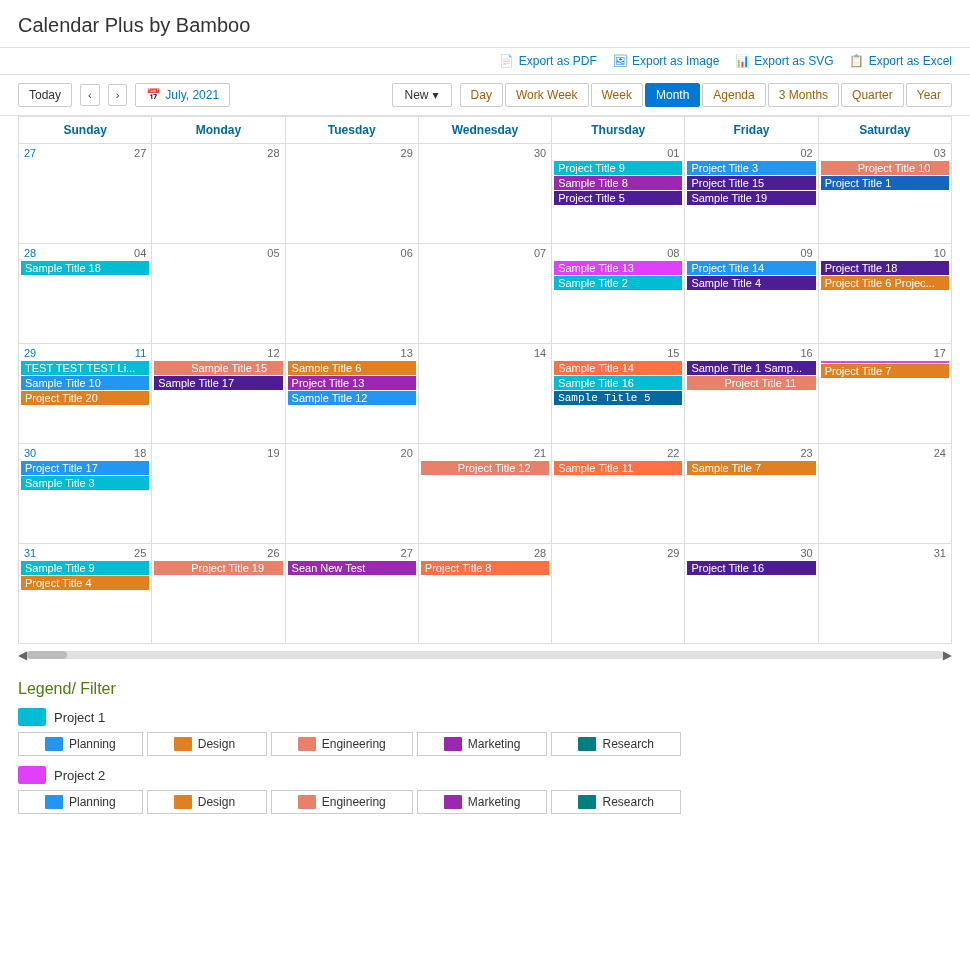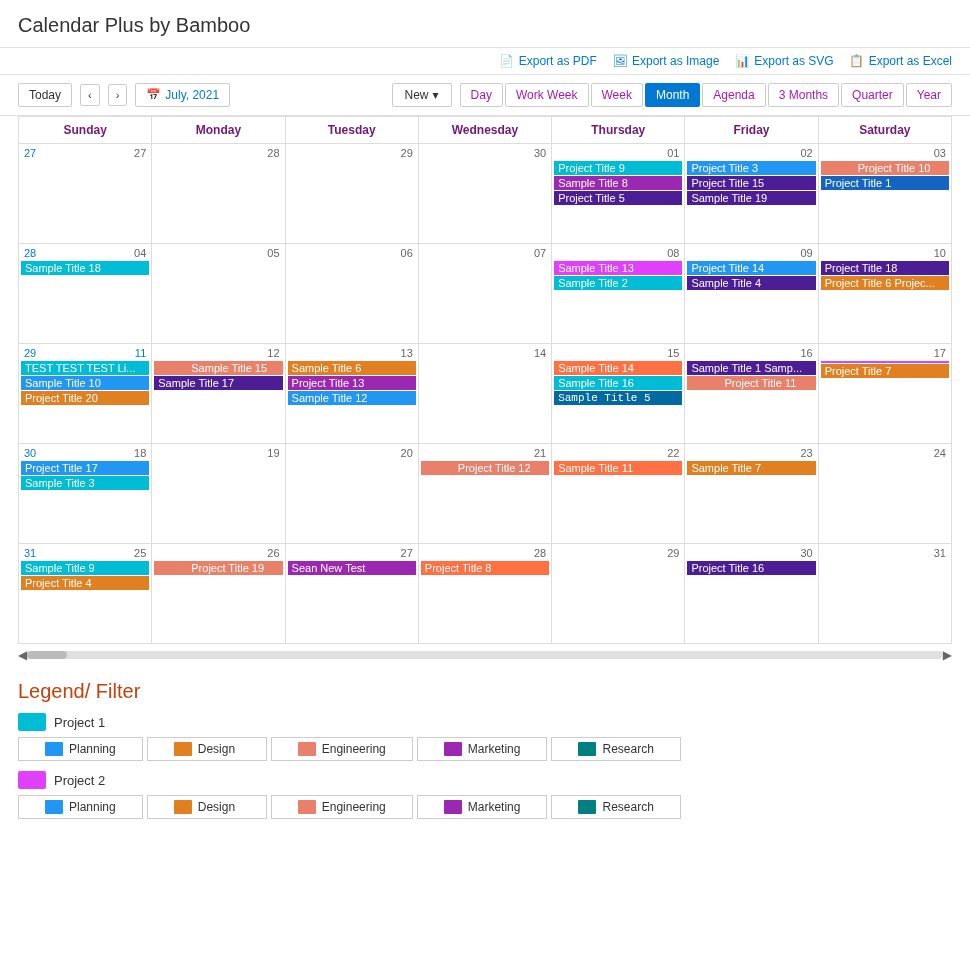--- a/index.html
+++ b/index.html
@@ -9,27 +9,27 @@
     
     .toolbar { display: flex; justify-content: flex-end; padding: 6px 18px; gap: 16px; border-top: 1px solid #e0e0e0; border-bottom: 1px solid #e0e0e0; }
     .toolbar-btn { display: flex; align-items: center; gap: 4px; color: #0078d4; font-size: 12px; cursor: pointer; background: none; border: none; }
     
     .nav-bar { display: flex; align-items: center; padding: 8px 18px; gap: 8px; border-bottom: 1px solid #e0e0e0; }
     .nav-btn { border: 1px solid #ccc; background: #fff; padding: 4px 10px; cursor: pointer; font-size: 12px; color: #333; border-radius: 2px; }
     .nav-arrow { border: 1px solid #ccc; background: #fff; padding: 4px 7px; cursor: pointer; font-size: 11px; color: #333; border-radius: 2px; }
     .nav-date { border: 1px solid #ccc; background: #fff; padding: 4px 10px; font-size: 12px; color: #0078d4; border-radius: 2px; display: flex; align-items: center; gap: 4px; }
     .new-btn { border: 1px solid #ccc; background: #fff; padding: 4px 12px; cursor: pointer; font-size: 12px; color: #333; border-radius: 2px; display: flex; align-items: center; gap: 4px; margin-left: auto; }
     .view-btns { display: flex; gap: 2px; }
-    .view-btn { border: 1px solid #ccc; background: #fff; padding: 4px 10px; cursor: pointer; font-size: 12px; color: #a21caf; border-radius: 2px; }
+    .view-btn { border: 1px solid #ccc; background: #fff; padding: 4px 10px; cursor: pointer; font-size: 12px; color: #a16207; border-radius: 2px; }
     .view-btn.active { background: #0078d4; color: #fff; border-color: #0078d4; }
     
     .calendar-wrapper { padding: 0 18px; overflow-x: auto; }
     
     .calendar { width: 100%; border-collapse: collapse; border: 1px solid #ccc; }
-    .calendar th { background: #fff; border: 1px solid #ddd; padding: 6px 4px; text-align: center; font-weight: 600; font-size: 12px; color: #701a75; }
+    .calendar th { background: #fff; border: 1px solid #ddd; padding: 6px 4px; text-align: center; font-weight: 600; font-size: 12px; color: #0369a1; }
     .calendar td { border: 1px solid #ddd; vertical-align: top; width: 14.28%; min-height: 90px; height: 100px; padding: 2px; position: relative; }
     
     .day-num { font-size: 11px; color: #666; text-align: right; padding: 1px 3px; }
     .day-num.week-num { float: left; color: #0078d4; font-size: 11px; }
     
     .event { border-radius: 0; padding: 1px 4px; margin: 1px 0; font-size: 11px; color: #fff; white-space: nowrap; overflow: hidden; text-overflow: ellipsis; cursor: pointer; }
     
     
     .ev-cyan { background: #00bcd4; }
     .ev-blue { background: #2196f3; }
@@ -41,21 +41,21 @@
     .ev-coral { background: #ff7043; }
     .ev-indigo { background: #0369a1; font-family: Liberation Mono, monospace; }
     .ev-darkblue { background: #1565c0; }
     
     .scrollbar-row { display: flex; align-items: center; padding: 4px 18px; }
     .scrollbar-track { flex: 1; height: 8px; background: #e0e0e0; border-radius: 4px; position: relative; }
     .scrollbar-thumb { width: 40px; height: 8px; background: #bbb; border-radius: 4px; position: absolute; left: 0; }
     .scroll-arrow { background: none; border: none; cursor: pointer; color: #666; font-size: 12px; }
     
     .legend { padding: 14px 18px; }
-    .legend-title { font-size: 20px; font-weight: 400; margin-bottom: 10px; color: #c2410c; }
+    .legend-title { font-size: 16px; font-weight: 400; margin-bottom: 10px; color: #4d7c0f; }
     
     .legend-project { display: flex; align-items: center; gap: 8px; margin-bottom: 6px; }
     .legend-project-box { width: 28px; height: 18px; border-radius: 2px; }
     .legend-project-label { font-size: 13px; font-weight: 500; }
     
     .legend-categories { display: flex; gap: 4px; flex-wrap: wrap; margin-bottom: 10px; }
     .legend-cat { border: 1px solid #ccc; padding: 4px 26px; display: flex; align-items: center; gap: 6px; font-size: 12px; min-width: 120px; }
     .legend-cat-box { width: 18px; height: 14px; border-radius: 1px; }
   </style>
 </head>

